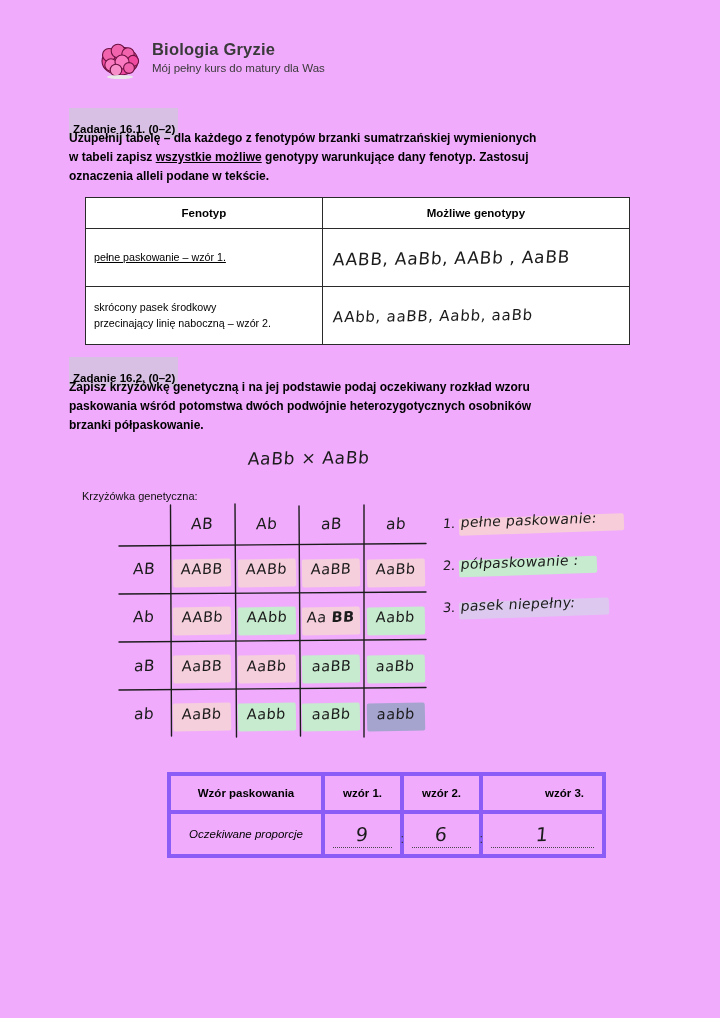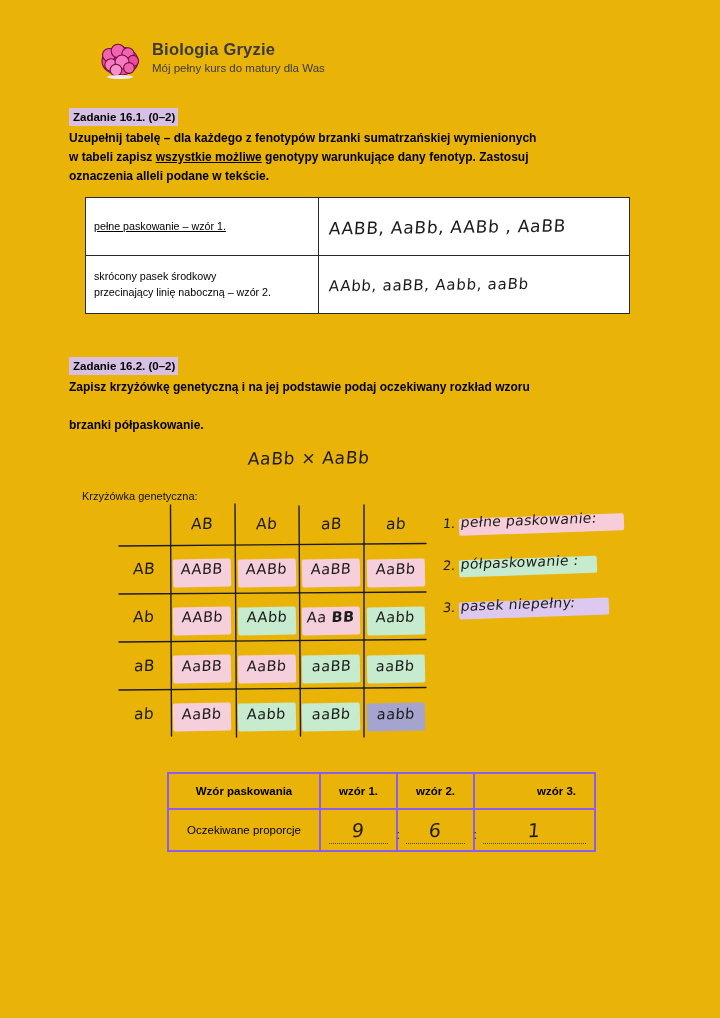--- a/index.html
+++ b/index.html
@@ -13,21 +13,21 @@
     position: relative;
     font-family: "Liberation Sans", sans-serif;
     color: #000000;
     overflow: hidden;
   }
 
   .page {
     position: relative;
     width: 720px;
     height: 1018px;
-    background: #eab308;
+    background: #f0abfc;
   }
 
   
   .brand {
     position: absolute;
     left: 98px;
     top: 38px;
     display: flex;
     align-items: flex-start;
     gap: 10px;
@@ -52,21 +52,21 @@
     margin-top: 4px;
     line-height: 1.1;
   }
 
   
   .task-head {
     position: absolute;
     font-size: 11.5px;
     font-weight: bold;
     background: #d8c0e4;
-    padding: 2px 3px 2px 4px;
+    padding: 14px 3px 2px 4px;
     line-height: 1.25;
     white-space: nowrap;
   }
   .task-body {
     position: absolute;
     font-size: 12px;
     font-weight: bold;
     line-height: 1.58;
     color: #000;
   }
@@ -223,35 +223,36 @@
   .legend-hl.purple { background: #ddc9ef; width: 150px; }
 
   
   .btable {
     position: absolute;
     left: 167px;
     top: 772px;
     border-collapse: collapse;
   }
   .btable td, .btable th {
-    border: 2px solid #8b5cf6;
+    border: 4px solid #8b5cf6;
     padding: 0;
   }
   .btable th {
     font-size: 11.5px;
     font-weight: bold;
     height: 34px;
     text-align: center;
   }
   .btable td.rowlabel {
     font-size: 11.5px;
     text-align: center;
     height: 40px;
     padding: 0 10px;
     white-space: nowrap;
+    font-style: italic;
   }
   .btable td.ratio {
     text-align: center;
     position: relative;
   }
   .ratio-val {
     font-family: "DejaVu Sans", sans-serif;
     font-size: 19px;
     color: #1b1b1b;
     display: inline-block;
@@ -301,20 +302,24 @@
   <div class="task-head" style="left:69px; top:108px;">Zadanie 16.1. (0–2)</div>
 
   <div class="task-body" style="left:69px; top:129px; width:580px;">
     <span>Uzupełnij tabelę – dla każdego z fenotypów brzanki sumatrzańskiej wymienionych</span><br>
     <span>w tabeli zapisz </span><u>wszystkie możliwe</u><span> genotypy warunkujące dany fenotyp. Zastosuj</span><br>
     <span>oznaczenia alleli podane w tekście.</span>
   </div>
 
   <table class="ptable" style="left:85px; top:197px; width:545px;">
     <tbody>
+        <tr>
+      <th style="width:238px;">Fenotyp</th>
+      <th style="width:307px;">Możliwe genotypy</th>
+    </tr>
     <tr>
       <td class="lbl" style="height:45px;text-decoration:underline;">pełne paskowanie – wzór 1.</td>
       <td class="hand">
         <span class="hw">AABB, AaBb, AABb , AaBB</span>
       </td>
     </tr>
     <tr>
       <td class="lbl" style="height:45px;">
         <span>skrócony pasek środkowy</span><br>
         <span>przecinający linię naboczną – wzór 2.</span>
@@ -323,21 +328,21 @@
         <span class="hw sm">AAbb, aaBB, Aabb, aaBb</span>
       </td>
     </tr>
   </tbody>
     </table>
 
   <div class="task-head" style="left:69px; top:357px;">Zadanie 16.2. (0–2)</div>
 
   <div class="task-body" style="left:69px; top:378px; width:580px;">
     <span>Zapisz krzyżówkę genetyczną i na jej podstawie podaj oczekiwany rozkład wzoru</span><br>
-    <br>
+    <span>paskowania wśród potomstwa dwóch podwójnie heterozygotycznych osobników</span><br>
     <span>brzanki półpaskowanie.</span>
   </div>
 
   <div class="kz-label" style="left:82px; top:458px;margin-top:32px;">Krzyżówka genetyczna:</div>
   <div class="kz-value" style="left:248px; top:448px;">
     <span class="hw" style="font-size:17px;">AaBb  ×  AaBb</span>
   </div>
 
   <div class="punnett">
     <div class="pn-grid" id="pn-grid">

